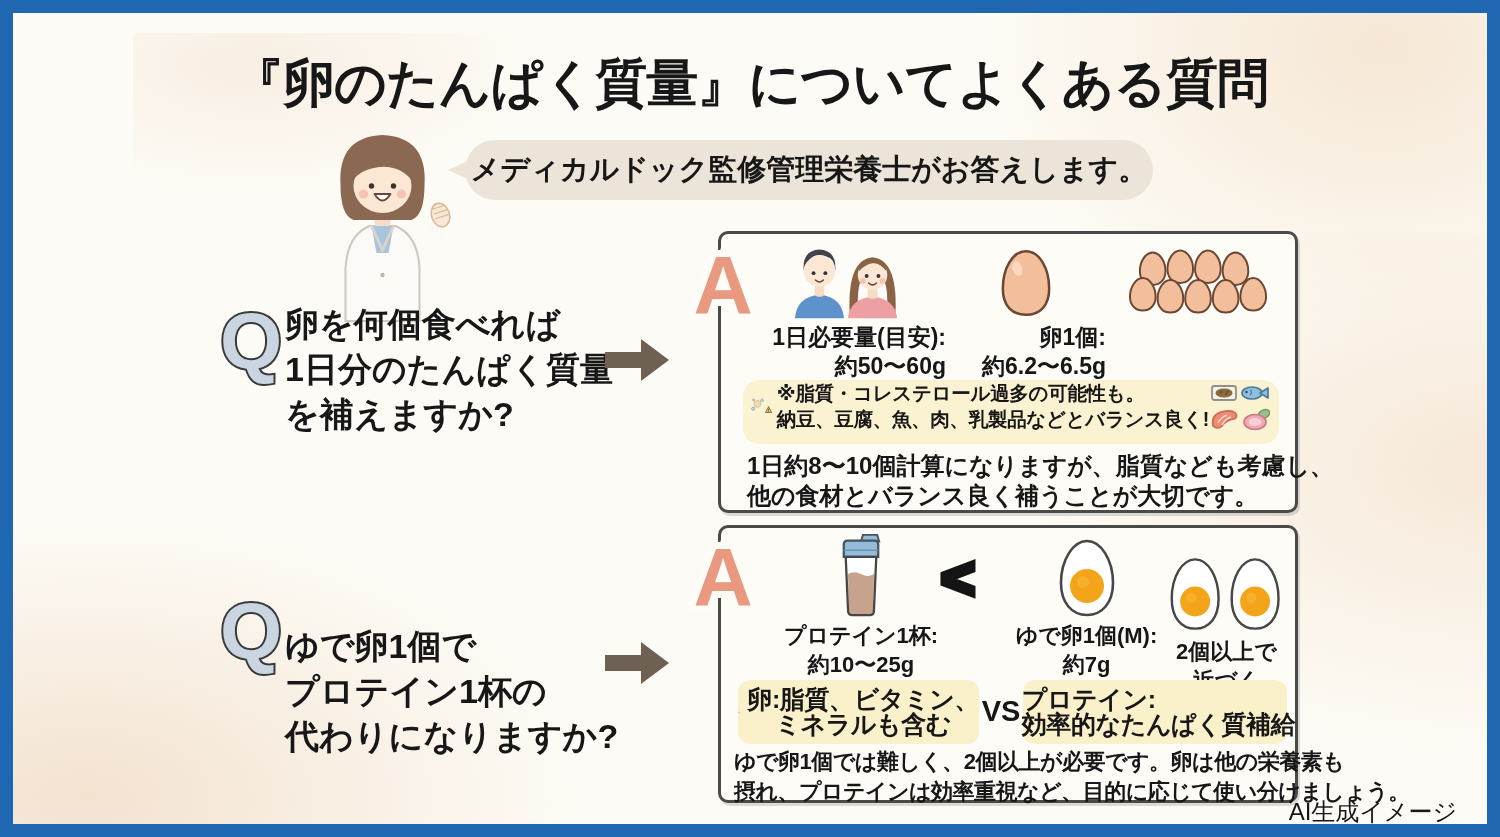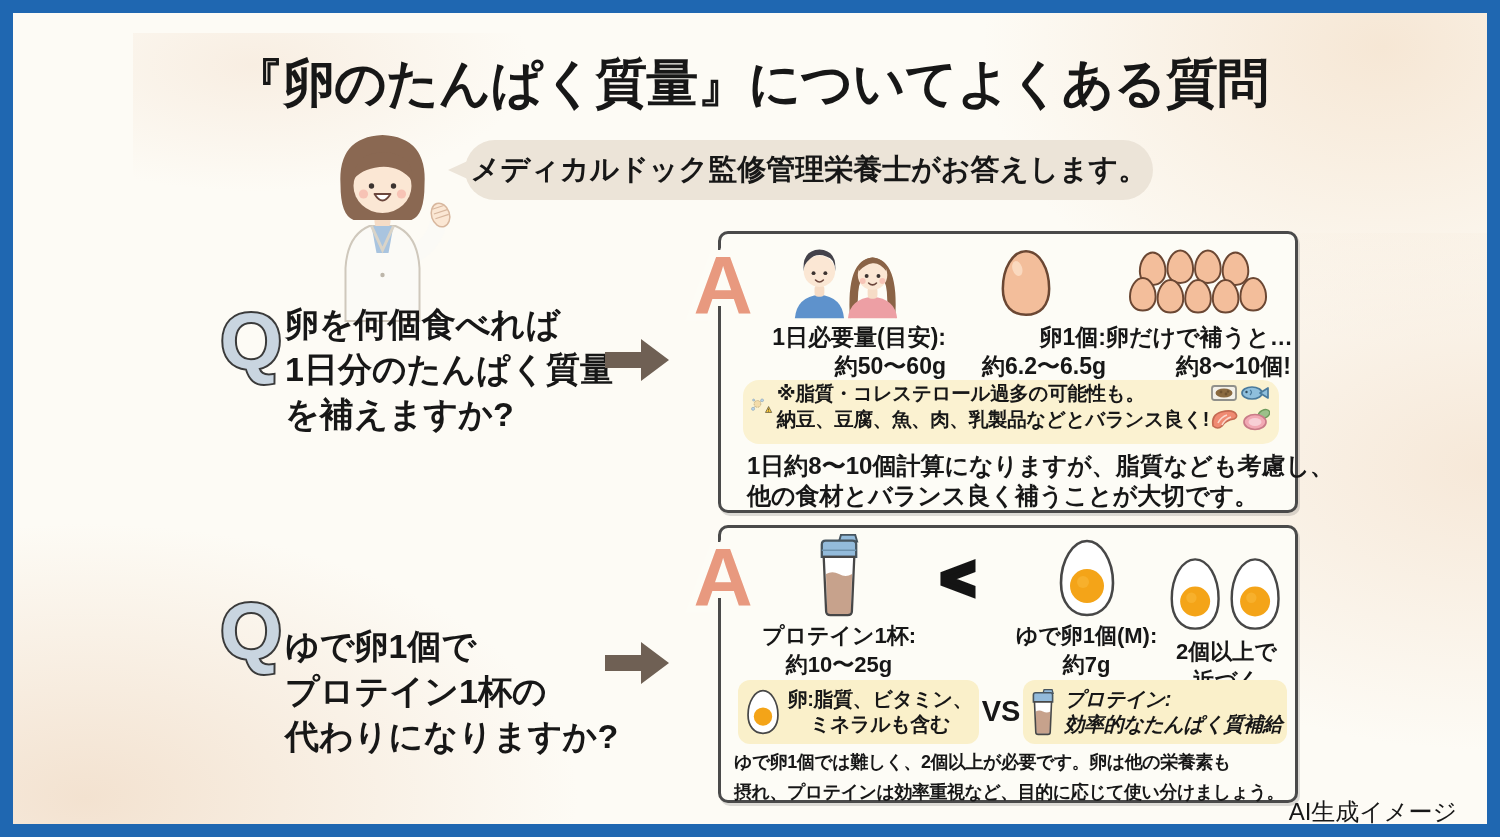--- a/index.html
+++ b/index.html
@@ -53,36 +53,36 @@
   .icon-slot{height:78px;display:flex;align-items:flex-end;justify-content:center;}
   .a-col .lbl{margin-top:4px;font-size:23px;font-weight:800;line-height:29px;white-space:nowrap;}
 
   .warnbar{position:absolute;left:22px;top:146px;width:536px;height:64px;background:#FBF2D1;
     border-radius:16px;display:flex;align-items:center;padding:0 8px 12px 8px;box-sizing:border-box;}
   .warn-text{flex:1;font-size:19.5px;font-weight:800;line-height:26px;margin-left:4px;white-space:nowrap;letter-spacing:-0.3px;}
   .foods{display:grid;grid-template-columns:31px 31px;grid-gap:0px;}
 
   .note{position:absolute;font-size:24px;font-weight:800;line-height:30px;white-space:nowrap;}
   .note1{left:26px;top:217px;}
-  .note2{left:13px;top:219px;font-size:18px;letter-spacing:-0.5px;}
+  .note2{left:13px;top:219px;font-size:22px;letter-spacing:-0.5px;}
 
   .cmp-col{position:absolute;text-align:center;}
   .cmp-icon{display:flex;align-items:flex-end;justify-content:center;height:86px;}
   .cmp-lbl{margin-top:3px;font-size:22px;font-weight:800;line-height:29px;white-space:nowrap;}
-  .cmp-protein{left:38px;top:4px;width:160px;}
+  .cmp-protein{left:60px;top:4px;width:160px;}
   .cmp-egg1{left:288px;top:4px;width:155px;}
   .cmp-egg2{left:443px;top:20px;width:125px;}
   .cmp-op{position:absolute;left:220px;top:16px;font-size:58px;font-weight:900;
     -webkit-text-stroke:6px #141414;color:#141414;}
 
   .vsbox{position:absolute;top:152px;height:64px;background:#FAF0CA;border-radius:12px;
     display:flex;align-items:center;justify-content:center;gap:7px;box-sizing:border-box;}
   .vsbox-left{left:17px;width:241px;}
-  .vsbox-right{left:302px;width:264px;font-style:italic;}
-  .vs-lines{font-size:20px;font-weight:800;line-height:25px;text-align:center;white-space:nowrap;letter-spacing:-0.4px;}
+  .vsbox-right{left:302px;width:264px;}
+  .vs-lines{font-size:25px;font-weight:800;line-height:25px;text-align:center;white-space:nowrap;letter-spacing:-0.4px;}
   .vsbox-right .vs-lines{text-align:left;}
   .vs-label{position:absolute;left:257px;top:167px;width:46px;text-align:center;font-size:29px;font-weight:900;}
 
   .footer{position:absolute;right:30px;top:783px;font-size:24px;font-weight:400;}
 </style>
 </head>
 <body>
 
 <div class="canvas">
   <div class="wash wash1"></div>
@@ -187,24 +187,20 @@
             <use href="#eggS" x="38" y="-2" fill="#F3BE9B" stroke="#6B4733" stroke-width="2"></use>
             <use href="#eggS" x="66" y="-2" fill="#F3BE9B" stroke="#6B4733" stroke-width="2"></use>
             <use href="#eggS" x="94" y="0" fill="#F3BE9B" stroke="#6B4733" stroke-width="2"></use>
             <use href="#eggS" x="0" y="26" fill="#F3BE9B" stroke="#6B4733" stroke-width="2"></use>
             <use href="#eggS" x="28" y="28" fill="#F3BE9B" stroke="#6B4733" stroke-width="2"></use>
             <use href="#eggS" x="56" y="28" fill="#F3BE9B" stroke="#6B4733" stroke-width="2"></use>
             <use href="#eggS" x="84" y="28" fill="#F3BE9B" stroke="#6B4733" stroke-width="2"></use>
             <use href="#eggS" x="112" y="26" fill="#F3BE9B" stroke="#6B4733" stroke-width="2"></use>
           </svg>
         </div>
-        <div class="lbl">
-          <div>卵だけで補うと…</div>
-          <div>約8〜10個!</div>
-        </div>
       </div>
     </div>
 
     <div class="warnbar">
       <svg width="76" height="56" viewBox="0 0 84 60">
         <line x1="22" y1="24" x2="9" y2="39" stroke="#7A8A9A" stroke-width="2"></line>
         <line x1="32" y1="14" x2="41" y2="9" stroke="#7A8A9A" stroke-width="2"></line>
         <line x1="16" y1="13" x2="11" y2="8" stroke="#7A8A9A" stroke-width="2"></line>
         <circle cx="25" cy="22" r="13" fill="#F3DCA9" stroke="#8A7A52" stroke-width="2" stroke-dasharray="4 3"></circle>
         <circle cx="8" cy="41" r="6" fill="#B9D5EB" stroke="#6A8AA5" stroke-width="1.6"></circle>

